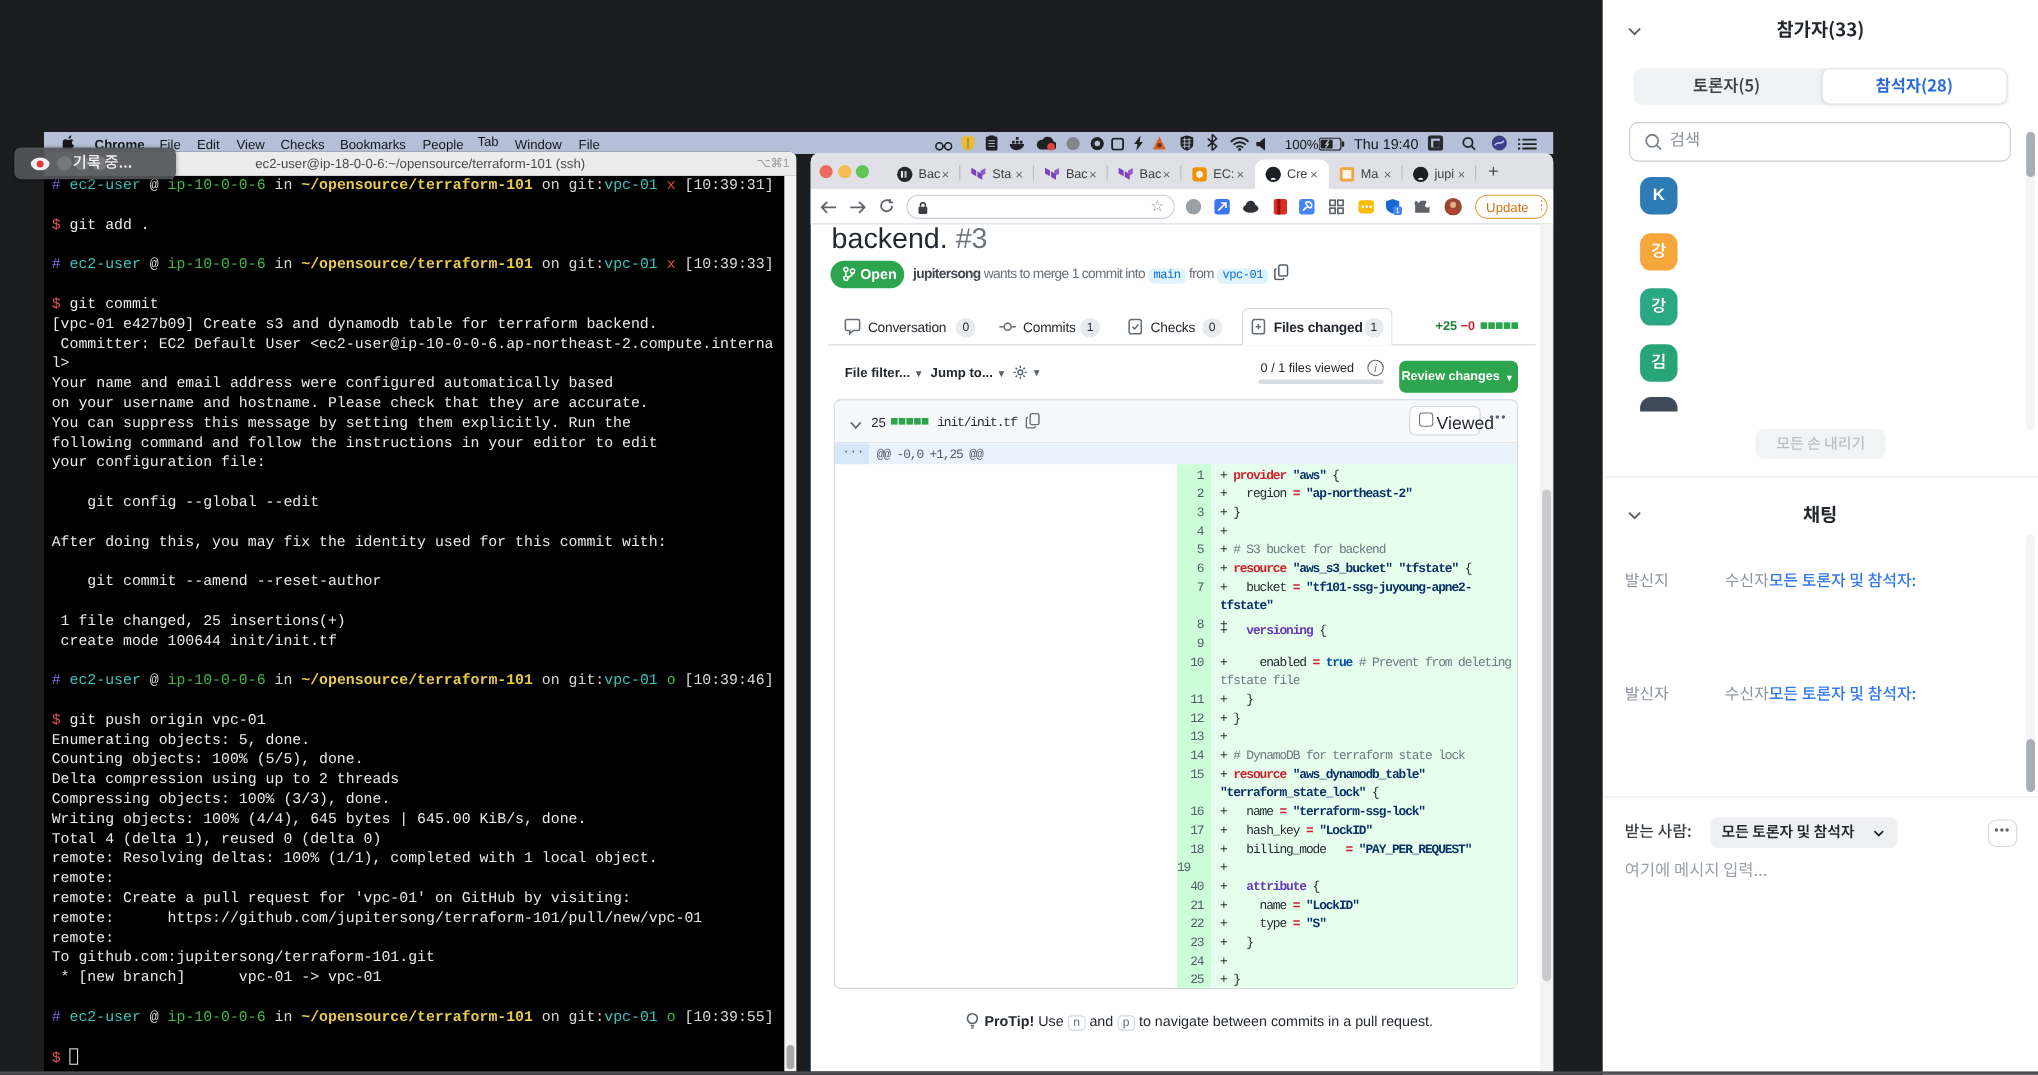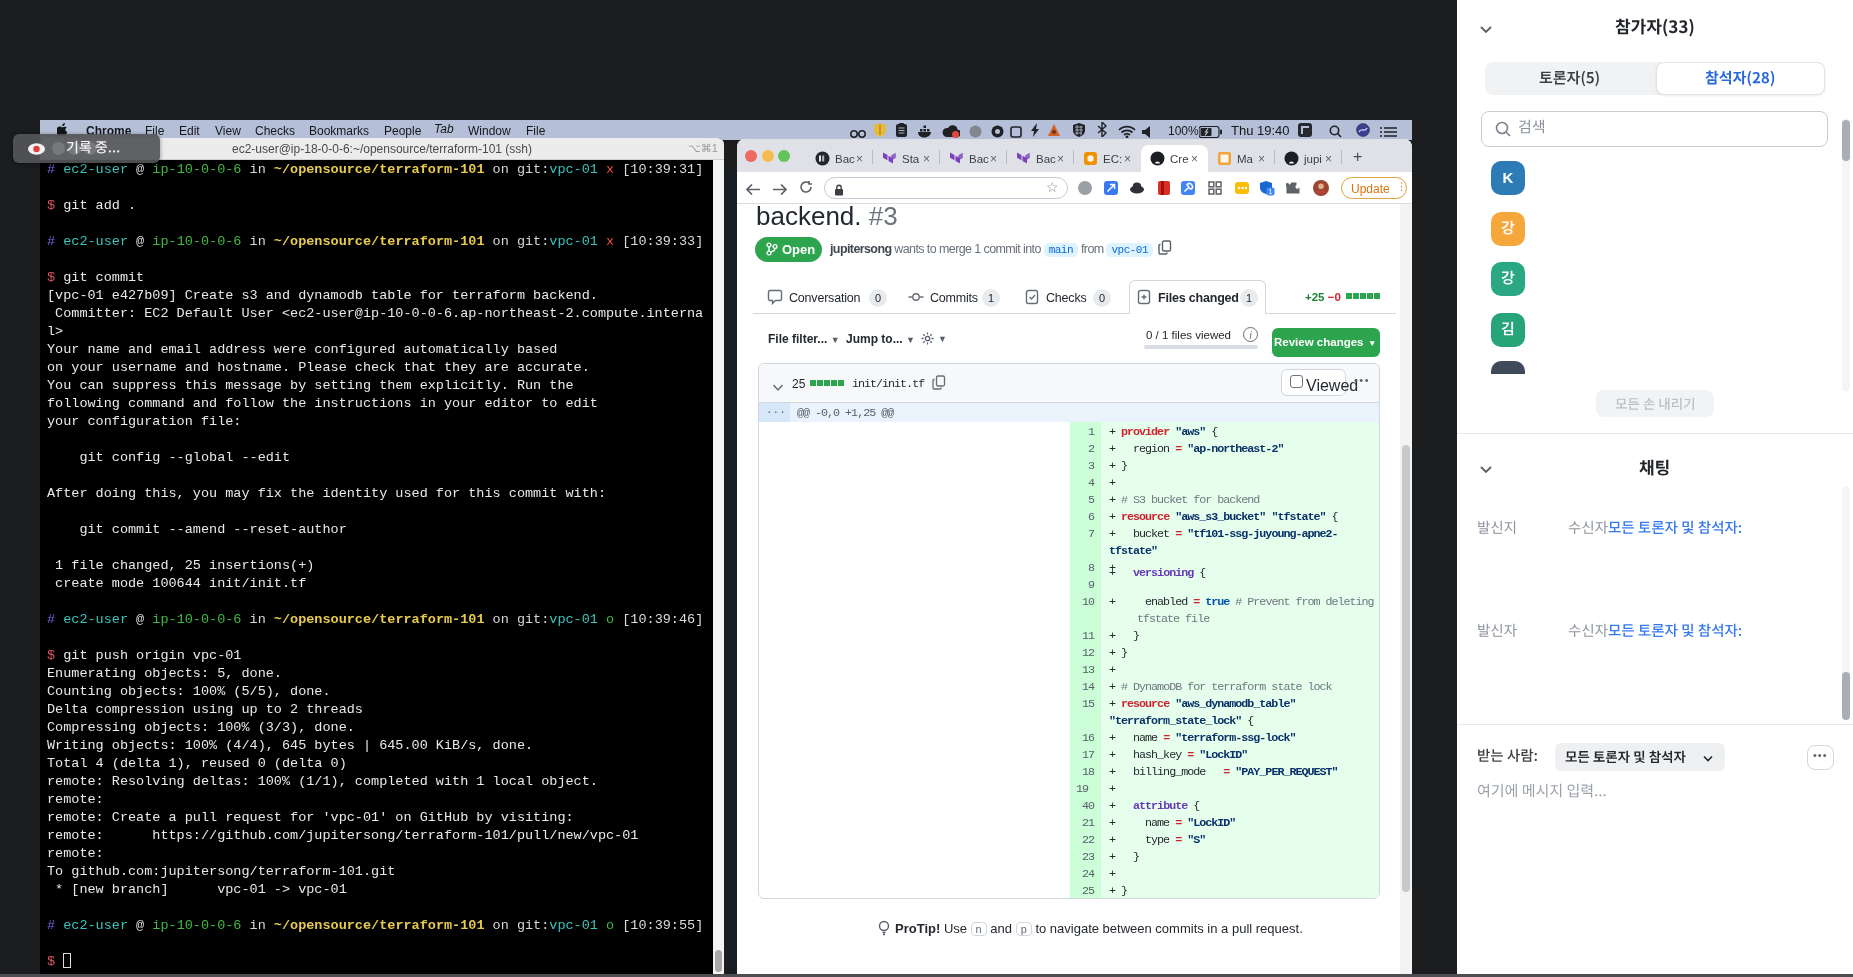--- a/index.html
+++ b/index.html
@@ -12,21 +12,21 @@
 <div class="abs" style="left:57px;top:123px;"><svg width="13" height="15" viewBox="0 0 13 15">
       <path d="M9.7 0c.1 1-.3 1.9-.9 2.6-.6.7-1.6 1.2-2.5 1.1-.1-.9.4-1.9 1-2.5C7.9.5 8.9.05 9.7 0zM12.6 11c-.4 1-.6 1.4-1.2 2.3-.8 1.2-1.9 2.7-3.2 2.7-1.2 0-1.5-.8-3.1-.8-1.6 0-2 .8-3.1.8-1.4 0-2.4-1.4-3.2-2.6C-2.3 10.1-.5 5.9 1.8 4.7c1.1-.6 2.3-.4 3.3.2.8.5 1.9.5 2.9 0 1.2-.6 2.7-.7 3.9.3-1 .7-1.7 1.7-1.6 3 .1 1.5 1 2.4 2.3 2.8z" fill="#14161a" transform="scale(.82)"></path>
     </svg></div>
 <div class="abs" style="left:86px;top:124px;font-size:12px;font-weight:700;color:#15171a;">Chrome</div>
 <div class="abs" style="left:145px;top:124px;font-size:12px;font-weight:400;color:#15171a;">File</div>
 <div class="abs" style="left:179px;top:124px;font-size:12px;font-weight:400;color:#15171a;">Edit</div>
 <div class="abs" style="left:215px;top:124px;font-size:12px;font-weight:400;color:#15171a;">View</div>
 <div class="abs" style="left:255px;top:124px;font-size:12px;font-weight:400;color:#15171a;">Checks</div>
 <div class="abs" style="left:309px;top:124px;font-size:12px;font-weight:400;color:#15171a;">Bookmarks</div>
 <div class="abs" style="left:384px;top:124px;font-size:12px;font-weight:400;color:#15171a;">People</div>
-<div class="abs" style="left:434px;top:122px;font-size:12px;font-weight:400;color:#15171a;font-style:italic;">Tab</div>
+<div class="abs" style="left:434px;top:122px;font-size:12px;font-weight:400;color:#15171a;">Tab</div>
 <div class="abs" style="left:468px;top:124px;font-size:12px;font-weight:400;color:#15171a;">Window</div>
 <div class="abs" style="left:526px;top:124px;font-size:12px;font-weight:400;color:#15171a;">File</div>
 <div class="abs" style="left:850px;top:125px;"><svg width="16" height="10">
       <circle cx="4" cy="5" r="3.2" fill="none" stroke="#1f2125" stroke-width="1.5"></circle>
       <circle cx="12" cy="5" r="3.2" fill="none" stroke="#1f2125" stroke-width="1.5"></circle>
       <path d="M7.2 5h1.6" stroke="#1f2125" stroke-width="1.5"></path>
     </svg></div>
 <div class="abs" style="left:874px;top:123px;"><svg width="12" height="14">
       <path d="M6 0 L12 2 V7 C12 11 9 13 6 14 C3 13 0 11 0 7 V2 Z" fill="#e8b93c"></path>
       <path d="M6 2 v10" stroke="#9c7a1c" stroke-width="1"></path>
@@ -408,39 +408,39 @@
 <pre class="abs code" style="left:1109px;top:510px;color:#24292f;">+ <b style="color:#cf222e;">resource</b> <b style="color:#0a3069;">"aws_s3_bucket"</b> <b style="color:#0a3069;">"tfstate"</b> {</pre>
 <div class="abs code" style="left:1070px;top:527px;width:24px;color:#57606a;text-align:right;">7</div>
 <pre class="abs code" style="left:1109px;top:527px;color:#24292f;">+   bucket <b style="color:#cf222e;">=</b> <b style="color:#0a3069;">"tf101-ssg-juyoung-apne2-</b></pre>
 <pre class="abs code" style="left:1109px;top:544px;color:#24292f;"><b style="color:#0a3069;">tfstate"</b></pre>
 <div class="abs code" style="left:1070px;top:561px;width:24px;color:#57606a;text-align:right;">8</div>
 <pre class="abs code" style="left:1109px;top:561px;color:#24292f;">+</pre>
 <div class="abs code" style="left:1070px;top:578px;width:24px;color:#57606a;text-align:right;">9</div>
 <pre class="abs code" style="left:1109px;top:566px;color:#24292f;">+   <b style="color:#6639ba;">versioning</b> {</pre>
 <div class="abs code" style="left:1070px;top:595px;width:24px;color:#57606a;text-align:right;">10</div>
 <pre class="abs code" style="left:1109px;top:595px;color:#24292f;">+     enabled <b style="color:#cf222e;">=</b> <b style="color:#0550ae;">true</b> <span style="color:#6e7781;"># Prevent from deleting</span></pre>
-<pre class="abs code" style="left:1109px;top:612px;color:#24292f;margin-left:28px;"><span style="color:#6e7781;">tfstate file</span></pre>
+<pre class="abs code" style="left:1109px;top:612px;color:#24292f;"><span style="color:#6e7781;">tfstate file</span></pre>
 <div class="abs code" style="left:1070px;top:629px;width:24px;color:#57606a;text-align:right;">11</div>
 <pre class="abs code" style="left:1109px;top:629px;color:#24292f;">+   }</pre>
 <div class="abs code" style="left:1070px;top:646px;width:24px;color:#57606a;text-align:right;">12</div>
 <pre class="abs code" style="left:1109px;top:646px;color:#24292f;">+ }</pre>
 <div class="abs code" style="left:1070px;top:663px;width:24px;color:#57606a;text-align:right;">13</div>
 <pre class="abs code" style="left:1109px;top:663px;color:#24292f;">+</pre>
 <div class="abs code" style="left:1070px;top:680px;width:24px;color:#57606a;text-align:right;">14</div>
 <pre class="abs code" style="left:1109px;top:680px;color:#24292f;">+ <span style="color:#6e7781;"># DynamoDB for terraform state lock</span></pre>
 <div class="abs code" style="left:1070px;top:697px;width:24px;color:#57606a;text-align:right;">15</div>
 <pre class="abs code" style="left:1109px;top:697px;color:#24292f;">+ <b style="color:#cf222e;">resource</b> <b style="color:#0a3069;">"aws_dynamodb_table"</b></pre>
 <pre class="abs code" style="left:1109px;top:714px;color:#24292f;"><b style="color:#0a3069;">"terraform_state_lock"</b> {</pre>
 <div class="abs code" style="left:1070px;top:731px;width:24px;color:#57606a;text-align:right;">16</div>
 <pre class="abs code" style="left:1109px;top:731px;color:#24292f;">+   name <b style="color:#cf222e;">=</b> <b style="color:#0a3069;">"terraform-ssg-lock"</b></pre>
 <div class="abs code" style="left:1070px;top:748px;width:24px;color:#57606a;text-align:right;">17</div>
 <pre class="abs code" style="left:1109px;top:748px;color:#24292f;">+   hash_key <b style="color:#cf222e;">=</b> <b style="color:#0a3069;">"LockID"</b></pre>
 <div class="abs code" style="left:1070px;top:765px;width:24px;color:#57606a;text-align:right;">18</div>
 <pre class="abs code" style="left:1109px;top:765px;color:#24292f;">+   billing_mode   <b style="color:#cf222e;">=</b> <b style="color:#0a3069;">"PAY_PER_REQUEST"</b></pre>
-<div class="abs code" style="left:1070px;top:782px;width:24px;color:#57606a;text-align:center;">19</div>
+<div class="abs code" style="left:1070px;top:782px;width:24px;color:#57606a;text-align:left;">19</div>
 <pre class="abs code" style="left:1109px;top:782px;color:#24292f;">+</pre>
 <div class="abs code" style="left:1070px;top:799px;width:24px;color:#57606a;text-align:right;">40</div>
 <pre class="abs code" style="left:1109px;top:799px;color:#24292f;">+   <b style="color:#6639ba;">attribute</b> {</pre>
 <div class="abs code" style="left:1070px;top:816px;width:24px;color:#57606a;text-align:right;">21</div>
 <pre class="abs code" style="left:1109px;top:816px;color:#24292f;">+     name <b style="color:#cf222e;">=</b> <b style="color:#0a3069;">"LockID"</b></pre>
 <div class="abs code" style="left:1070px;top:833px;width:24px;color:#57606a;text-align:right;">22</div>
 <pre class="abs code" style="left:1109px;top:833px;color:#24292f;">+     type <b style="color:#cf222e;">=</b> <b style="color:#0a3069;">"S"</b></pre>
 <div class="abs code" style="left:1070px;top:850px;width:24px;color:#57606a;text-align:right;">23</div>
 <pre class="abs code" style="left:1109px;top:850px;color:#24292f;">+   }</pre>
 <div class="abs code" style="left:1070px;top:867px;width:24px;color:#57606a;text-align:right;">24</div>

